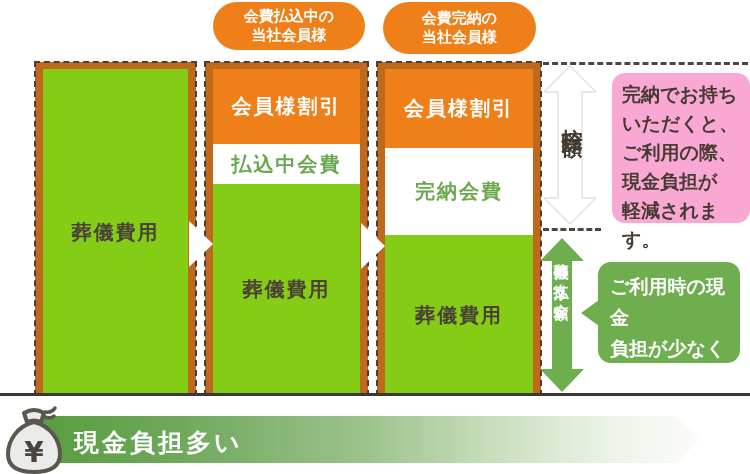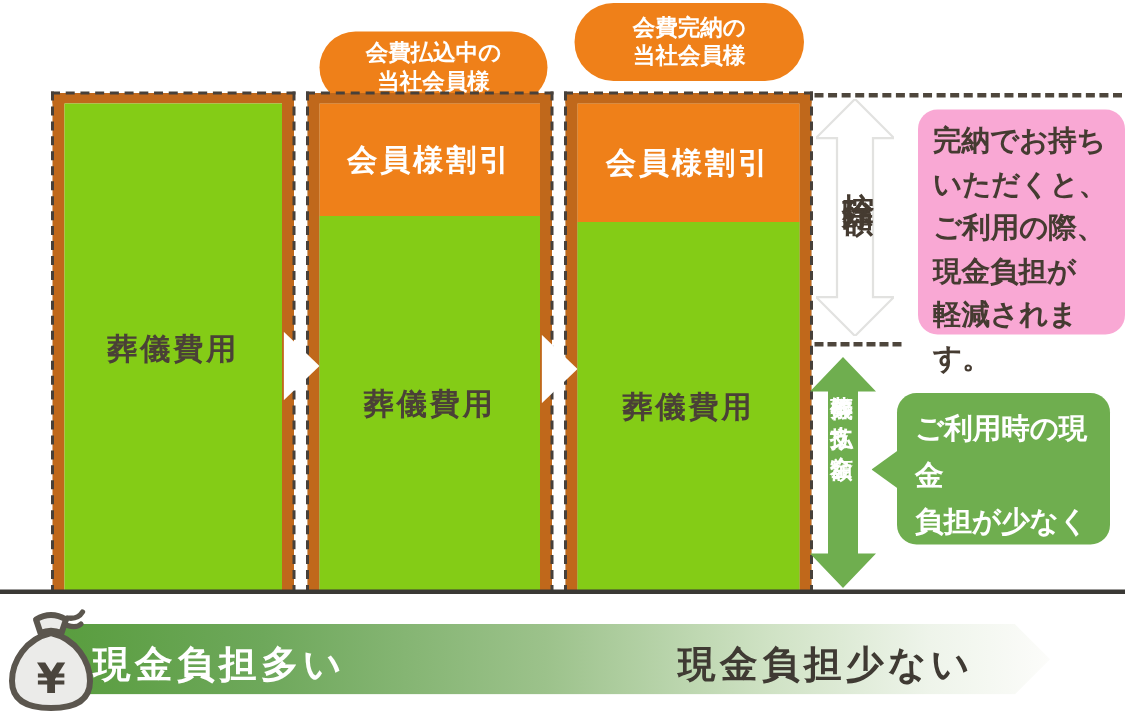--- a/index.html
+++ b/index.html
@@ -4,21 +4,21 @@
 <style>
   html,body{margin:0;padding:0;background:#ffffff;}
   *{box-sizing:border-box;font-family:"DejaVu Sans","Liberation Sans",sans-serif;}
   .stage{position:relative;width:750px;height:474px;background:#ffffff;overflow:hidden;}
 
   
   .pill{position:absolute;background:#ef8019;color:#ffffff;font-weight:700;
         border-radius:26px;text-align:center;white-space:pre-line;
         display:flex;align-items:center;justify-content:center;}
   .pill1{left:38px;top:8px;width:150px;height:40px;font-size:17px;letter-spacing:1px;}
-  .pill2{left:213px;top:2px;width:152px;height:48px;font-size:15px;line-height:19px;margin-top:19px;}
+  .pill2{left:213px;top:2px;width:152px;height:48px;font-size:15px;line-height:19px;}
   .pill3{left:383px;top:2px;width:153px;height:52px;font-size:15px;line-height:19px;}
 
   
   .bar{position:absolute;top:62px;height:333px;border:8px solid #c0681b;border-top-width:7px;
        border-bottom:none;background:#c7cbbe;outline:2px dashed #47403a;outline-offset:-1px;
        display:flex;flex-direction:column;}
   .bar1{left:35px;width:161px;}
   .bar2{left:205px;width:163px;}
   .bar3{left:377px;width:164px;}
   .seg{display:flex;align-items:center;justify-content:center;font-weight:700;letter-spacing:2px;}
@@ -52,46 +52,48 @@
   .tail-green{left:581px;top:300px;background:#6fae4f;}
 
   
   .baseline{position:absolute;left:0;top:393px;width:750px;height:3px;background:#3a3935;}
 
   
   .scale-bar{position:absolute;left:28px;top:416px;width:672px;height:47px;
              background:linear-gradient(90deg,#579c3c 0%,#6ea85b 22%,#9cc28b 50%,#cfe2c4 72%,#eef4ea 88%,#fcfcfa 100%);
              clip-path:polygon(0 0,96.5% 0,100% 50%,96.5% 100%,0 100%);}
   .scale-label{position:absolute;top:426px;font-size:25px;font-weight:700;letter-spacing:3px;z-index:8;}
-  .scale-left{left:62px;color:#ffffff;}
+  .scale-left{left:74px;color:#ffffff;}
   .scale-right{left:452px;color:#3f3a33;}
 
   .moneybag{position:absolute;left:1px;top:401px;z-index:9;}
 </style>
 </head>
 <body>
 
 <div class="stage">
 
   <div class="pill pill2">会費払込中の
 当社会員様</div>
   <div class="pill pill3">会費完納の
 当社会員様</div>
 
   <div class="bar bar1">
     <div class="seg seg-gray" style="flex:1;">葬儀費用</div>
   </div>
 
   <div class="bar bar2">
     <div class="seg seg-orange" style="height:75px;">会員様割引</div>
+    <div class="seg seg-white" style="height:40px;">払込中会費</div>
     <div class="seg seg-gray" style="flex:1;">葬儀費用</div>
   </div>
 
   <div class="bar bar3">
     <div class="seg seg-orange" style="height:79px;">会員様割引</div>
+    <div class="seg seg-white" style="height:87px;">完納会費</div>
     <div class="seg seg-gray" style="flex:1;">葬儀費用</div>
   </div>
 
   <div class="flow-arrow" style="left:189px;top:221px;"></div>
   <div class="flow-arrow" style="left:361px;top:223px;"></div>
 
   <div class="dash-line" style="left:543px;top:62px;width:205px;"></div>
   <div class="dash-line" style="left:543px;top:228px;width:58px;"></div>
 
   <svg class="varrow" style="left:544px;top:66px;" width="52" height="158" viewBox="0 0 52 158">
@@ -113,21 +115,20 @@
 
   <div class="tail tail-green"></div>
   <div class="bubble bubble-green">ご利用時の現金
 負担が少なく
 なります。</div>
 
   <div class="baseline"></div>
 
   <div class="scale-bar"></div>
   <div class="scale-label scale-left">現金負担多い</div>
-  <div class="scale-label scale-right">現金負担少ない</div>
 
   <svg class="moneybag" width="66" height="73" viewBox="0 0 66 73">
     <path d="M33 21 C 16 25, 7 40, 7 53 C 7 67, 19 71, 33 71 C 47 71, 59 67, 59 53 C 59 40, 50 25, 33 21 Z" fill="#ebebe9" stroke="#5b564e" stroke-width="4" stroke-linejoin="round"></path>
     <path d="M23 12 Q 33 6 43 12 L 40 21 Q 33 18 26 21 Z" fill="#ebebe9" stroke="#5b564e" stroke-width="4" stroke-linejoin="round"></path>
     <path d="M44 11 q 7 1 10 -4" fill="none" stroke="#5b564e" stroke-width="3.5" stroke-linecap="round"></path>
     <path d="M44 16 q 6 2 9 -1" fill="none" stroke="#5b564e" stroke-width="3.5" stroke-linecap="round"></path>
     <text x="33" y="61" font-size="28" font-weight="700" text-anchor="middle" fill="#4a453d">¥</text>
   </svg>
 
 </div>

